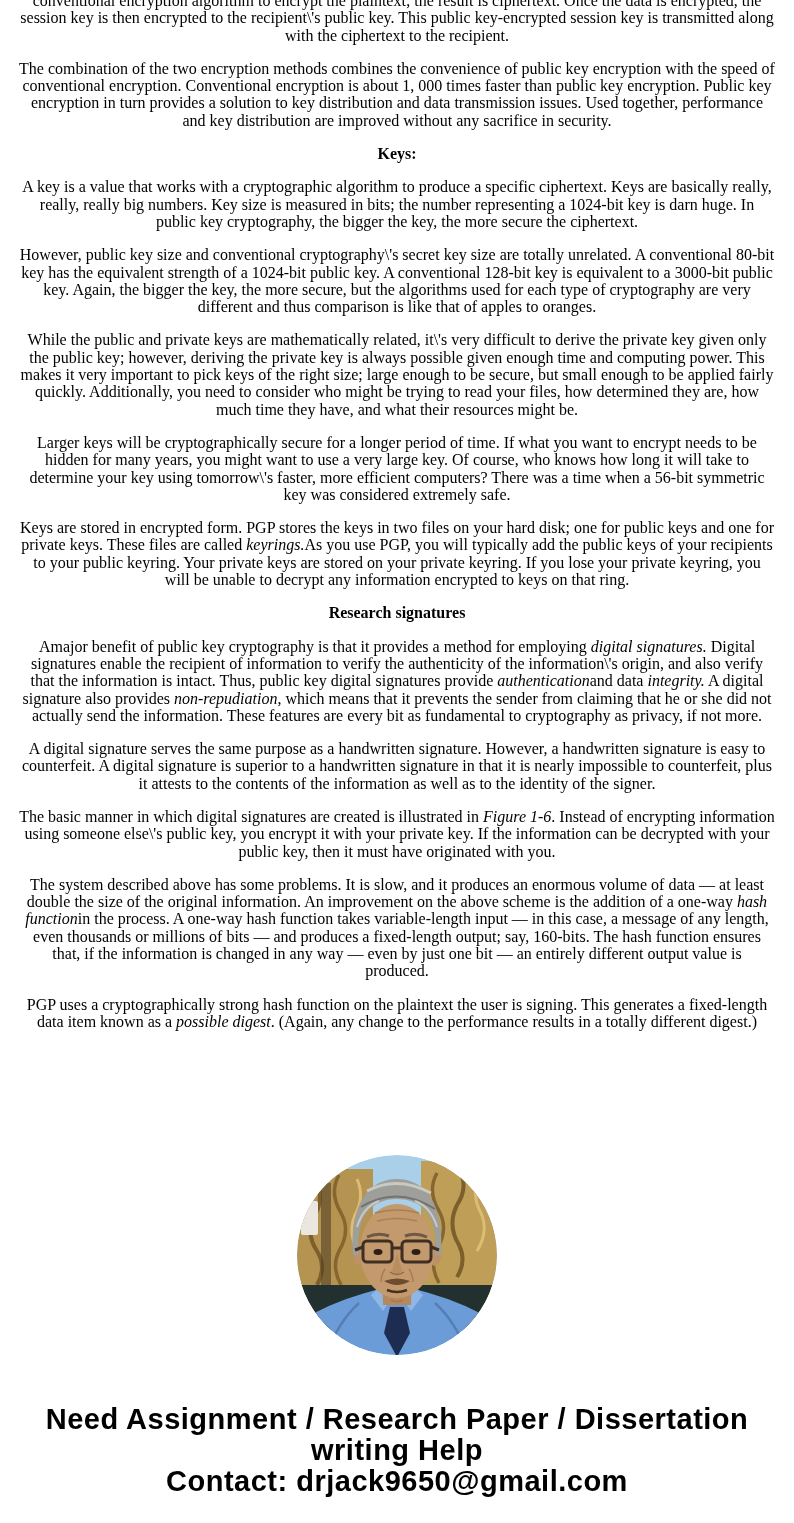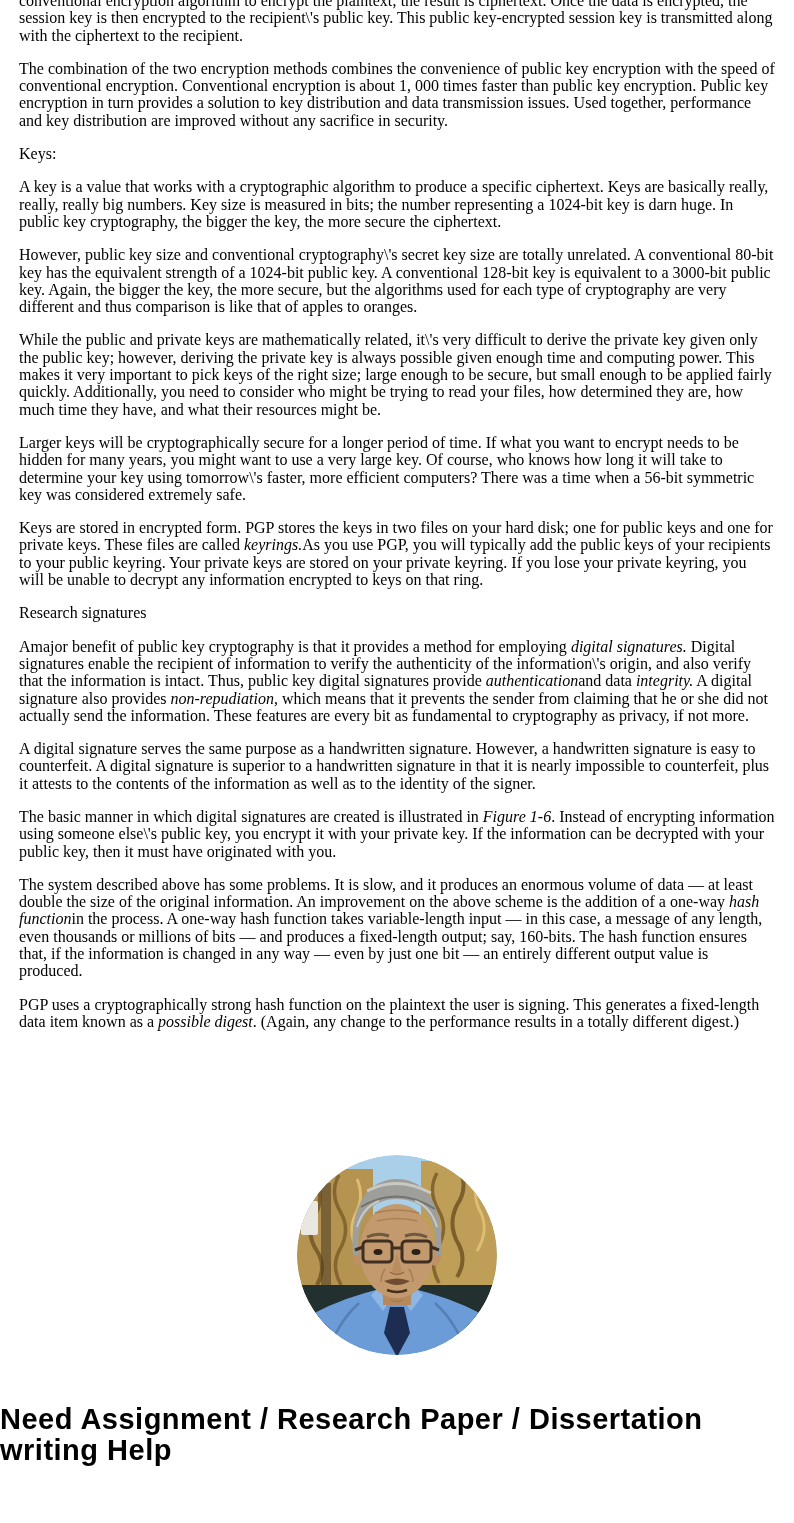--- a/index.html
+++ b/index.html
@@ -13,41 +13,43 @@
     height: 1523px;
     overflow: hidden;
     font-family: "Liberation Serif", "DejaVu Serif", serif;
     font-size: 16px;
   }
   
   .doc {
     height: 1125px;
     overflow: hidden;
     padding: 0 19px;
+    text-align: center;
   }
   .doc-inner { margin-top: -8px; }
   .doc p {
     margin: 16px 0;
     line-height: 17.3px;
   }
   .doc p:first-child { margin-top: 0; }
-  .doc p.heading { font-weight: normal; }
+  .doc p.heading { font-weight: bold; }
   .it { font-style: italic; margin-top: 7px; }
 
   
   .avatar-row {
     margin-top: 30px;
     display: flex;
     justify-content: center;
   }
   .avatar-row svg { display: block; border-radius: 50%; }
 
   
   .footer {
     margin-top: 49px;
+    text-align: center;
     font-family: "Liberation Sans", "DejaVu Sans", sans-serif;
     font-weight: 700;
     font-size: 29px;
     line-height: 31px;
     color: #000000;
     letter-spacing: 0.5px;
   }
 </style>
 </head>
 <body>
@@ -161,13 +163,14 @@
 
       <path d="M90,135 Q100,139 110,135" stroke="#4a2e1e" stroke-width="2.5" fill="none"></path>
 
       <path d="M94,145 Q100,148 106,145" stroke="#a87a4e" stroke-width="1.5" fill="none"></path>
     </g>
   </svg>
 </div>
 
 <div class="footer">
   <div>Need Assignment / Research Paper / Dissertation writing Help</div>
+  <div>Contact: drjack9650@gmail.com</div>
 </div>
 
 </body></html>

